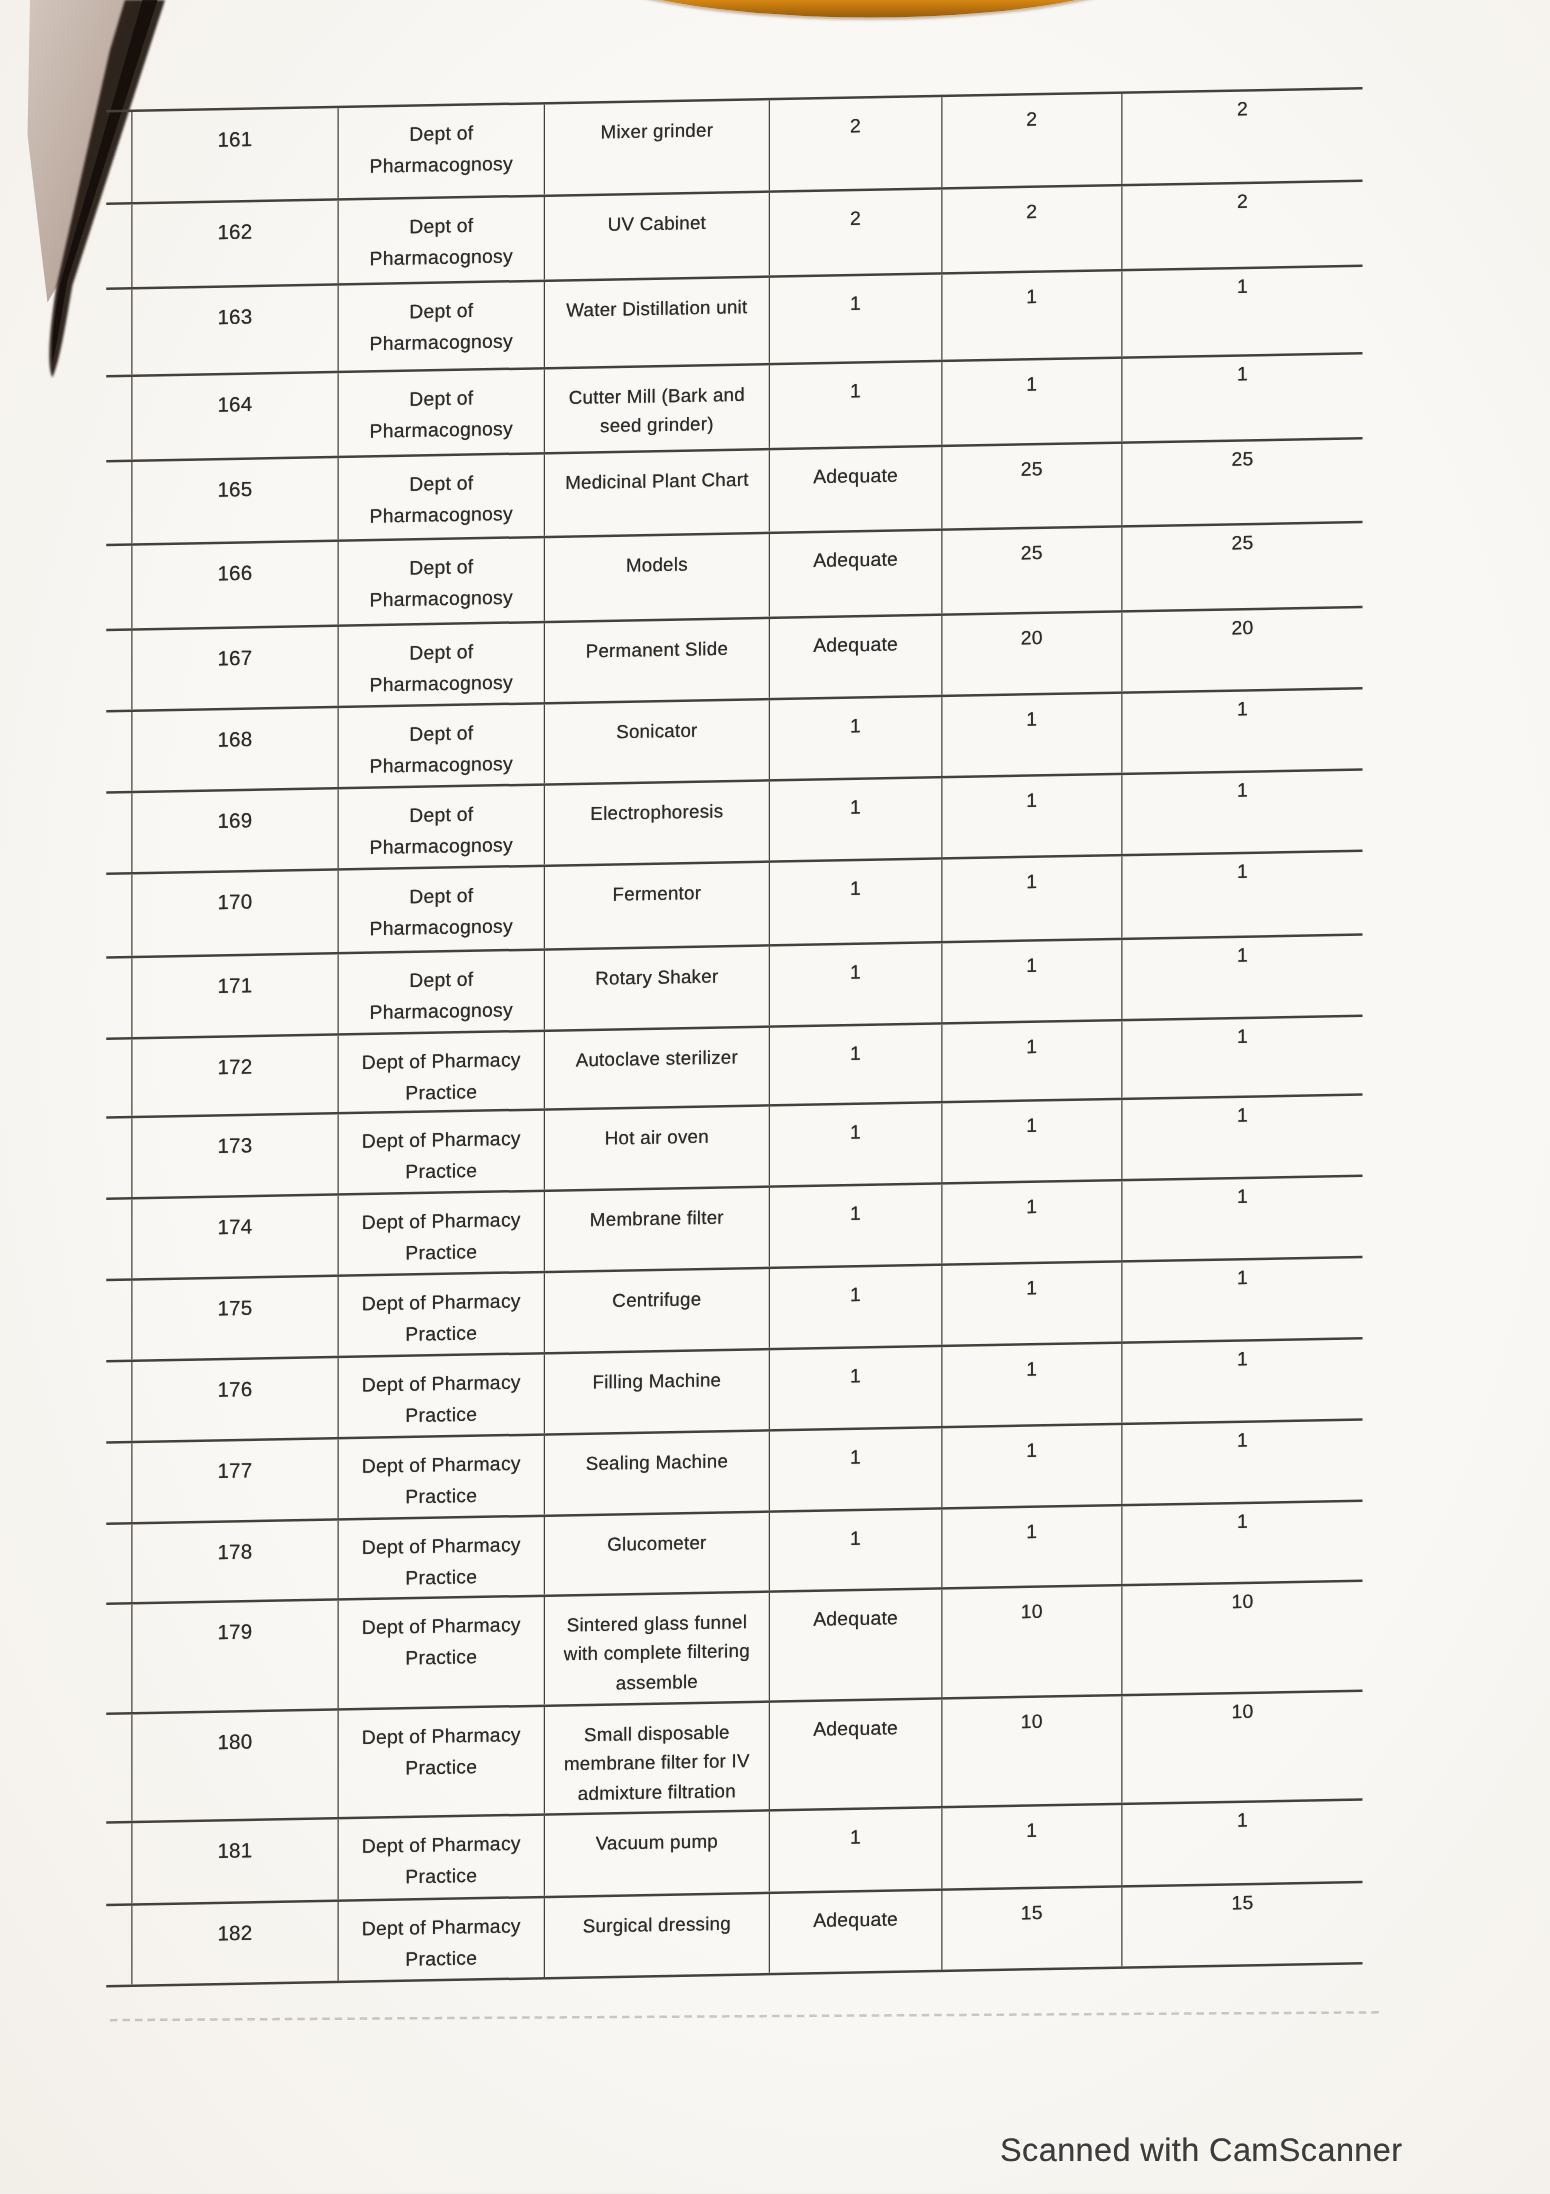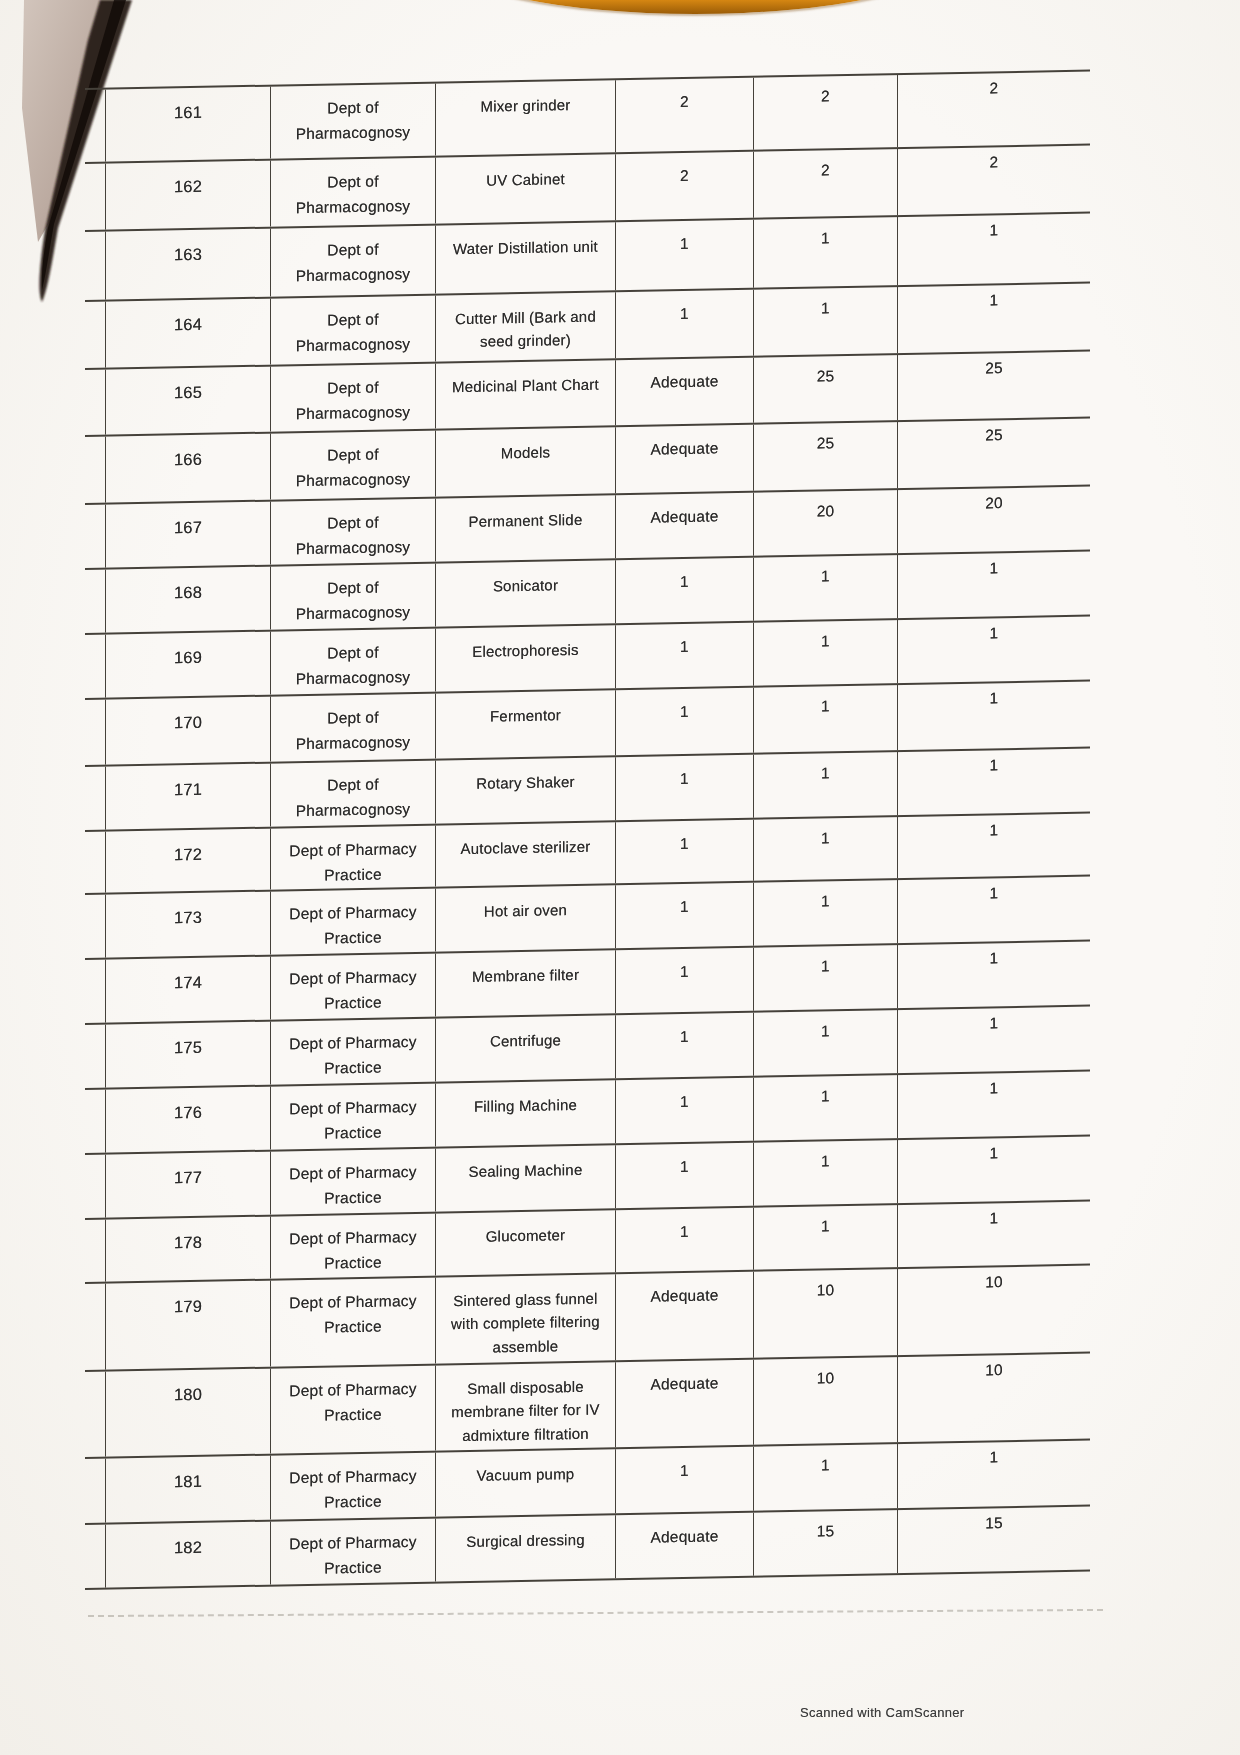--- a/index.html
+++ b/index.html
@@ -46,21 +46,21 @@
   .c4{font-size:15.5px;}
   .c5 span{position:relative;top:-3px;}
   .c6 span{position:relative;top:-8px;}
   .under-line{
     position:absolute;left:88px;top:1612px;width:1015px;height:0;
     border-top:2px dashed rgba(95,88,75,.30);
     transform:skewY(-.35deg);
   }
   .watermark{
     position:absolute;left:800px;top:1705px;
-    font-size:13px;color:#3c3c3c;letter-spacing:.3px;
+    font-size:26px;color:#3c3c3c;letter-spacing:.3px;
     text-shadow:0 0 .4px rgba(60,60,60,.6);
   }
 </style>
 </head>
 <body>
 
 <div class="page">
 
   <svg class="corner-fold" viewBox="0 0 150 330" aria-hidden="true">
     <defs>

